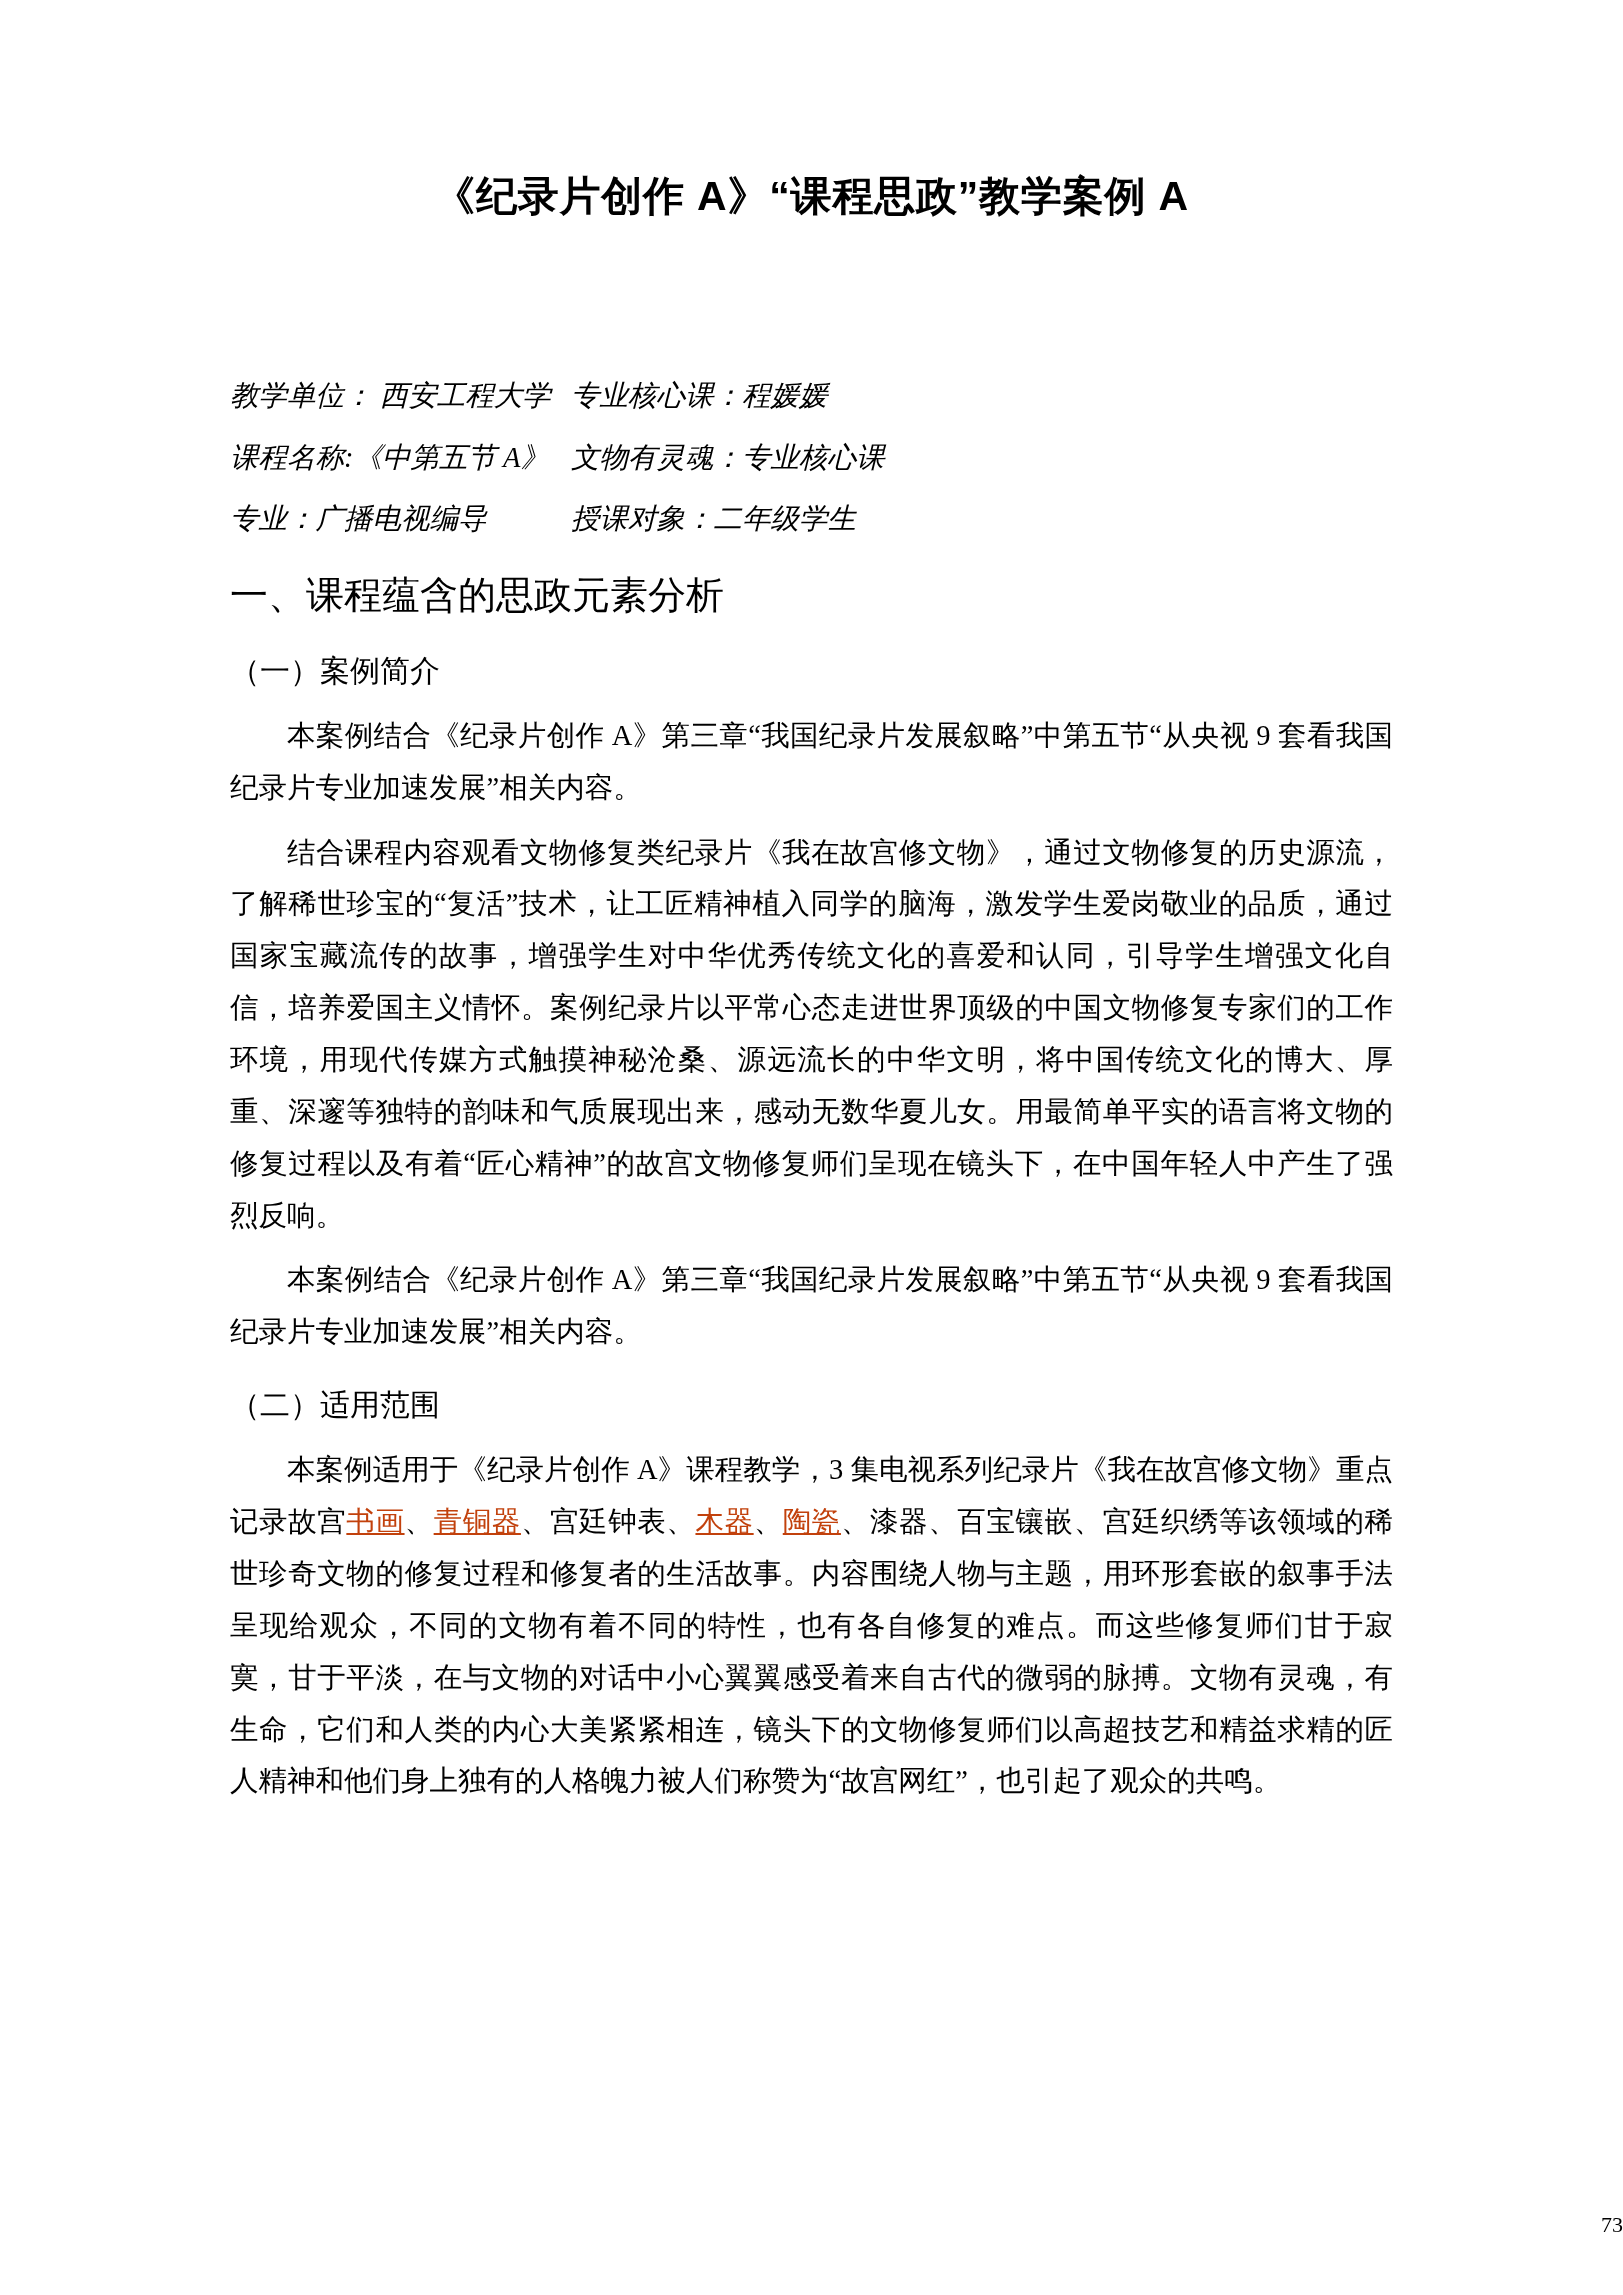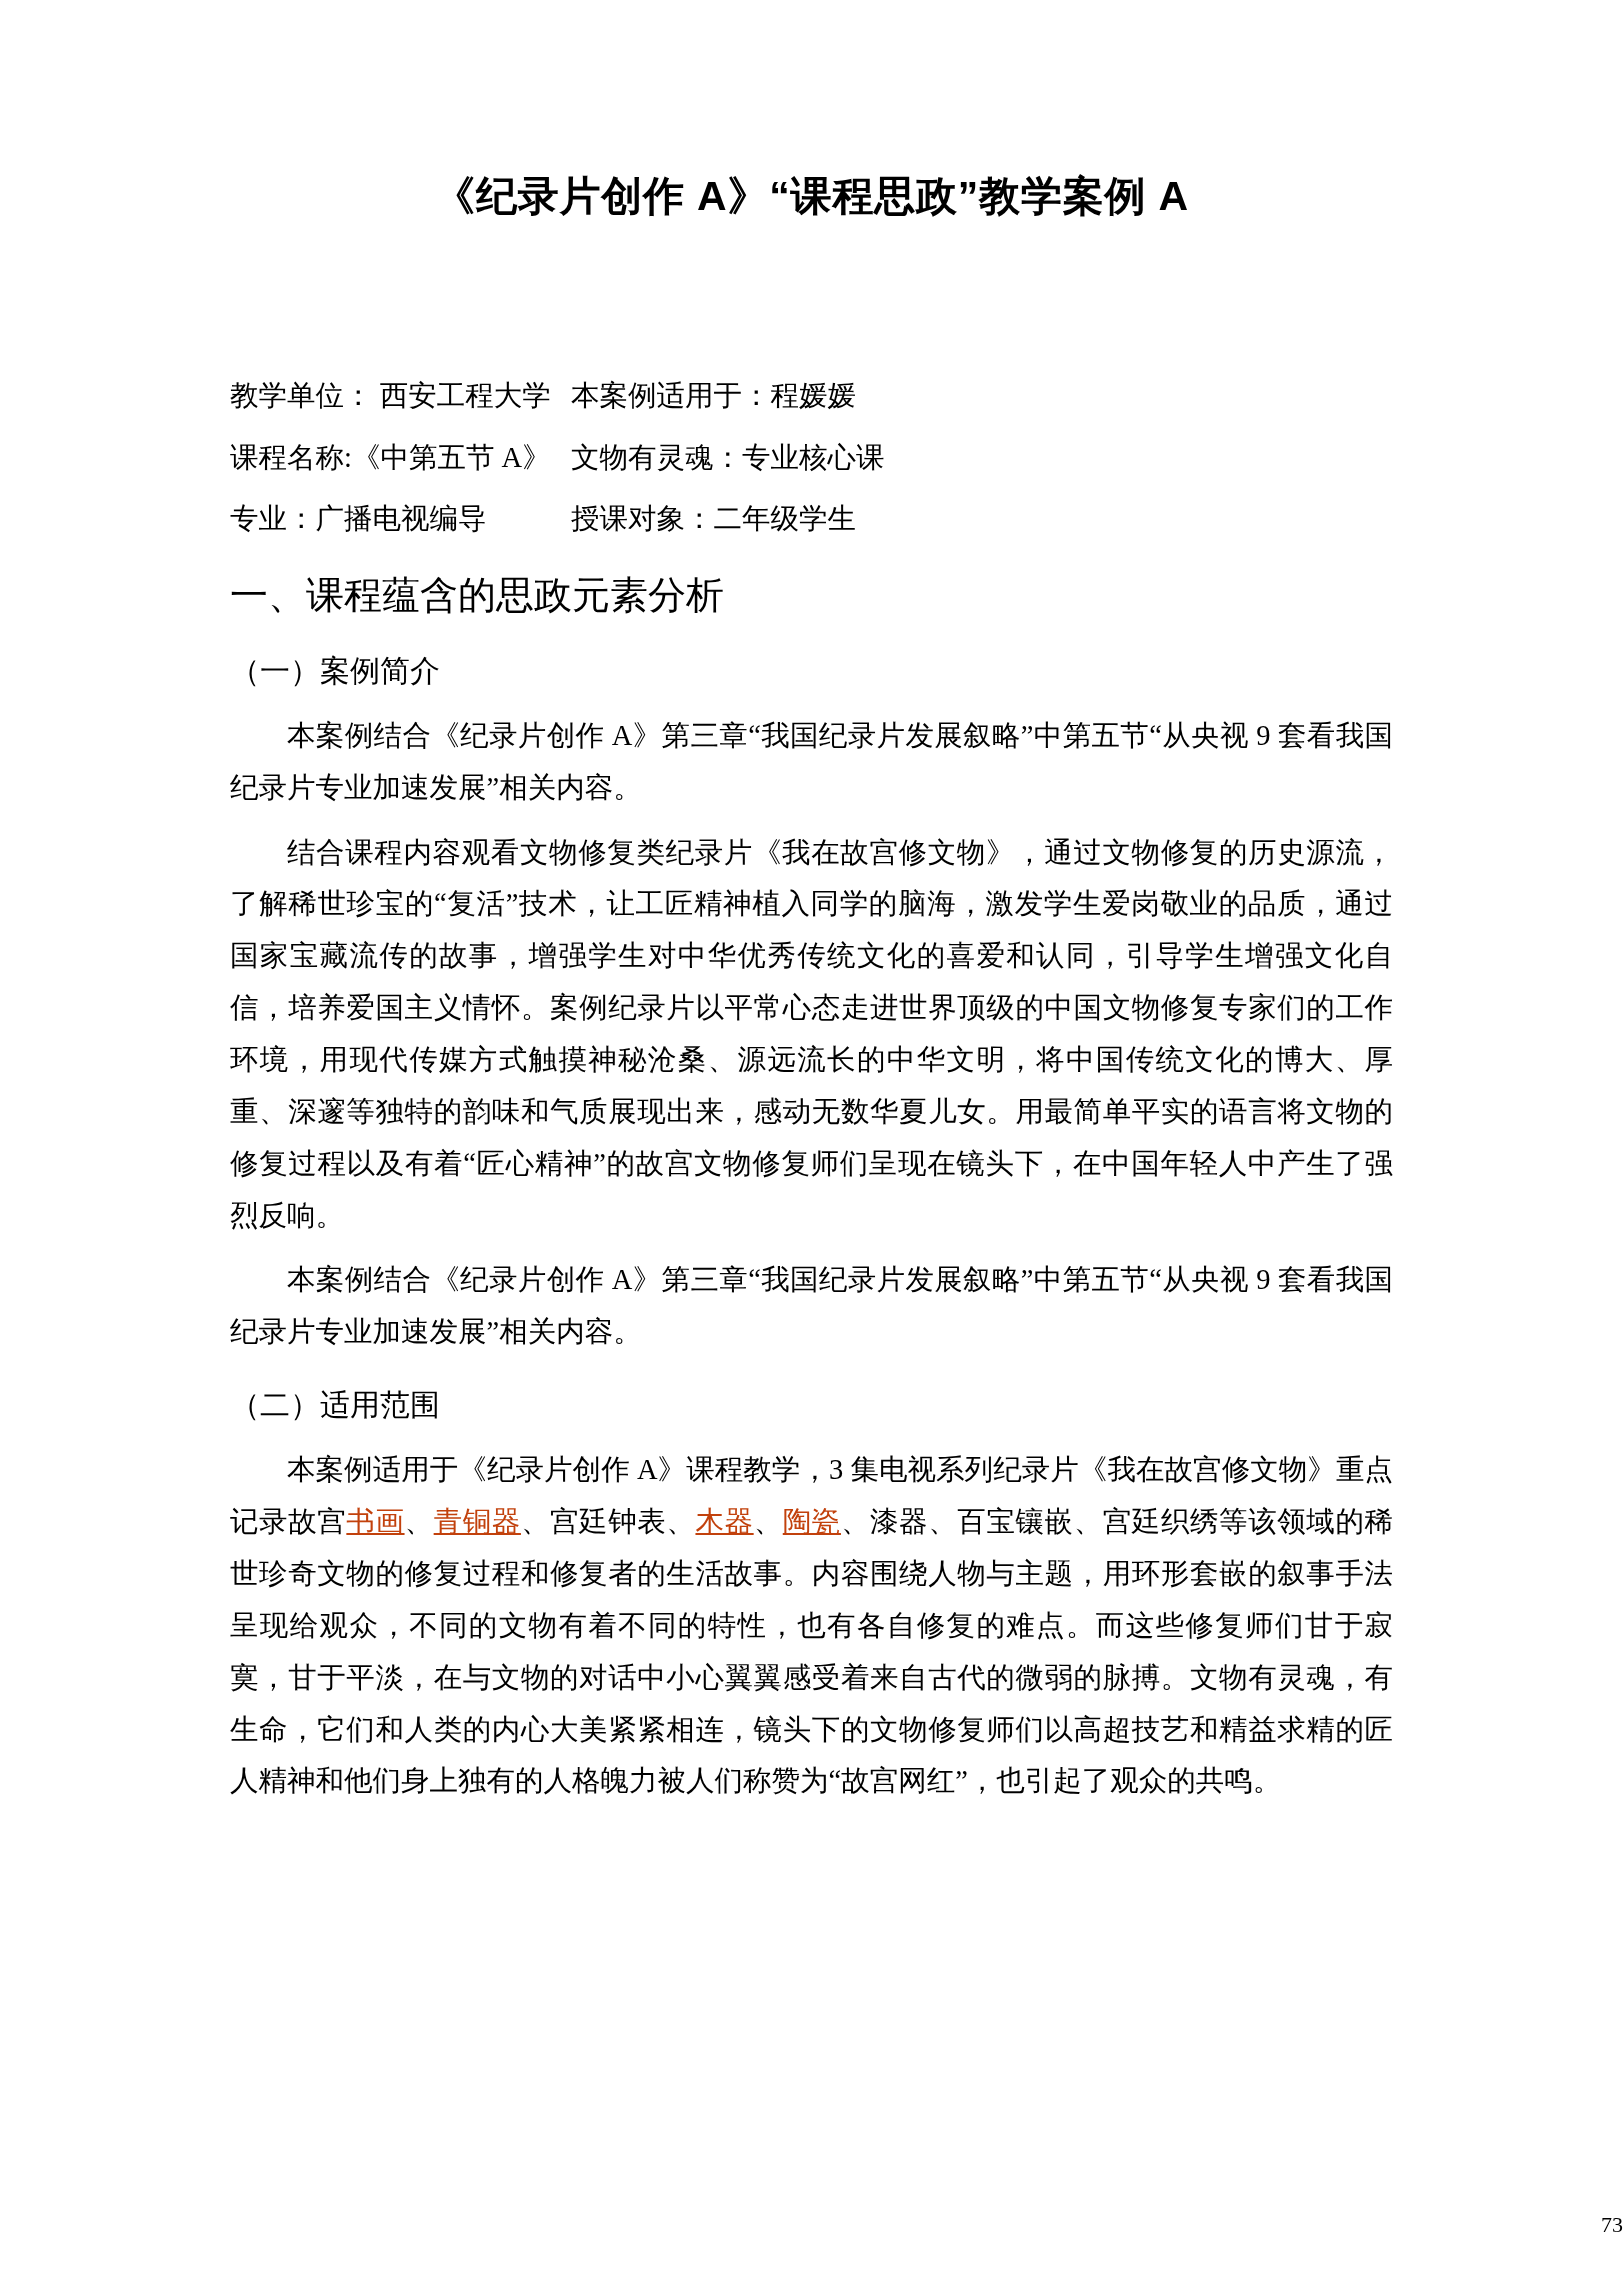--- a/index.html
+++ b/index.html
@@ -25,20 +25,21 @@
     font-family: "Liberation Sans", "DejaVu Sans", sans-serif;
     font-weight: bold;
     font-size: 41px;
     letter-spacing: 0.8px;
     margin: 0;
     padding-top: 170px;
     line-height: 1.3;
   }
   .meta-block {
     margin-top: 159px;
+    font-style: italic;
   }
   .meta-row {
     display: flex;
     font-size: 28.5px;
     line-height: 1.0;
     margin-bottom: 33px;
   }
   .meta-left {
     width: 341px;
     flex: 0 0 341px;
@@ -85,21 +86,21 @@
 </head>
 <body>
 
 <div class="page">
 
   <h1 class="doc-title">《纪录片创作 A》“课程思政”教学案例 A</h1>
 
   <div class="meta-block">
     <div class="meta-row">
       <div class="meta-left">教学单位： 西安工程大学</div>
-      <div class="meta-right">本案例适用于：程媛媛</div>
+      <div class="meta-right">专业核心课：程媛媛</div>
     </div>
     <div class="meta-row">
       <div class="meta-left">课程名称:《中第五节 A》</div>
       <div class="meta-right">文物有灵魂：专业核心课</div>
     </div>
     <div class="meta-row">
       <div class="meta-left">专业：广播电视编导</div>
       <div class="meta-right">授课对象：二年级学生</div>
     </div>
   </div>

